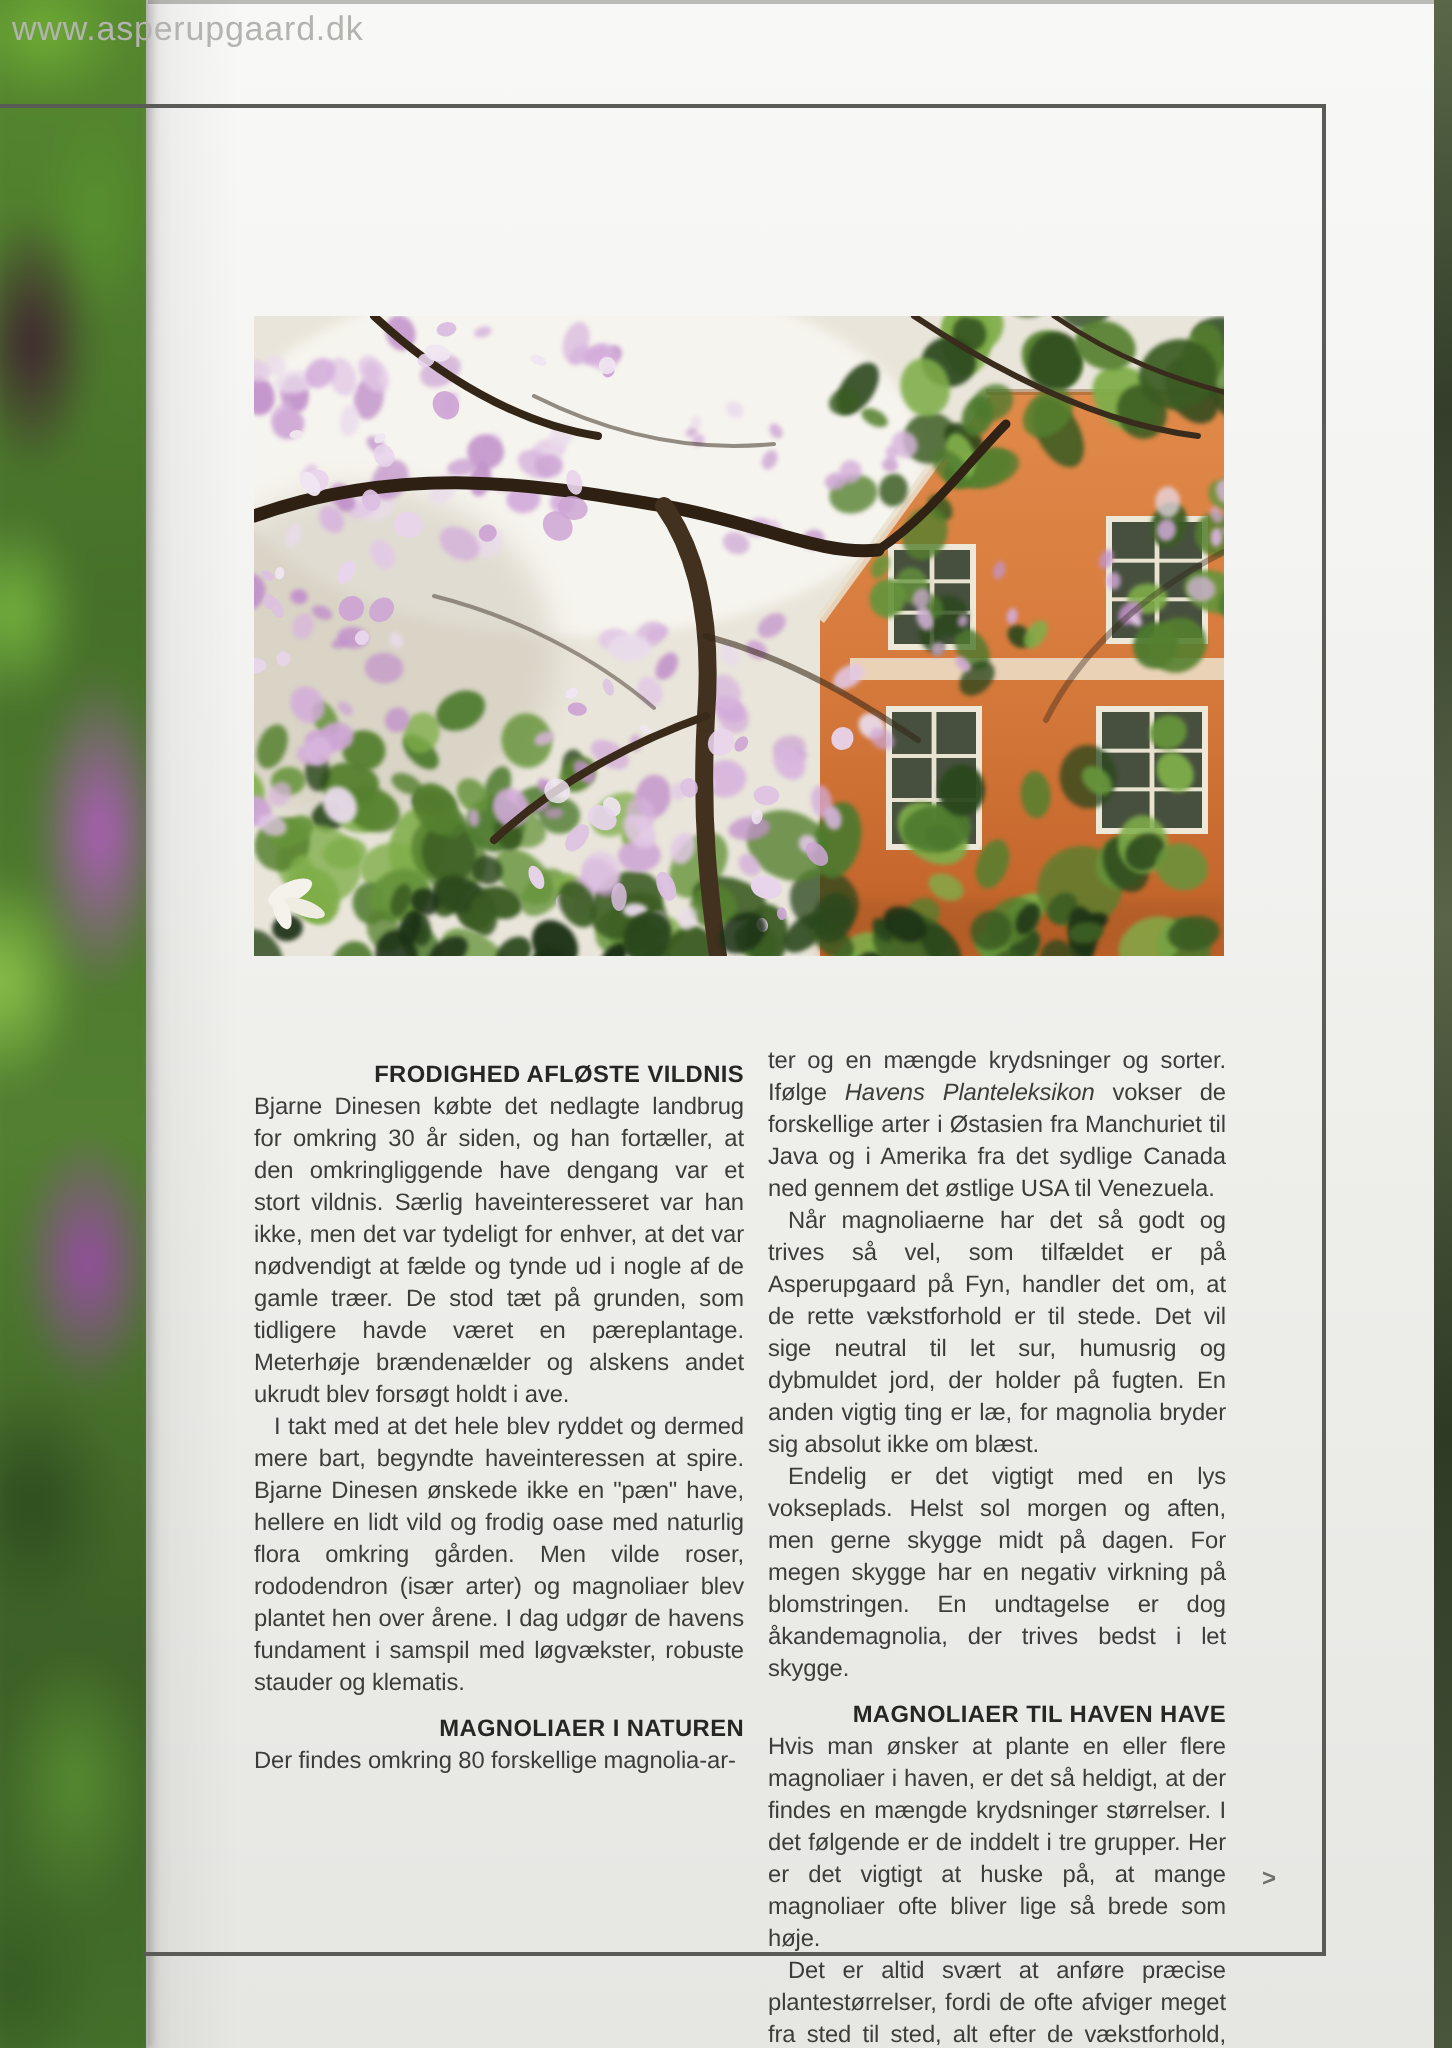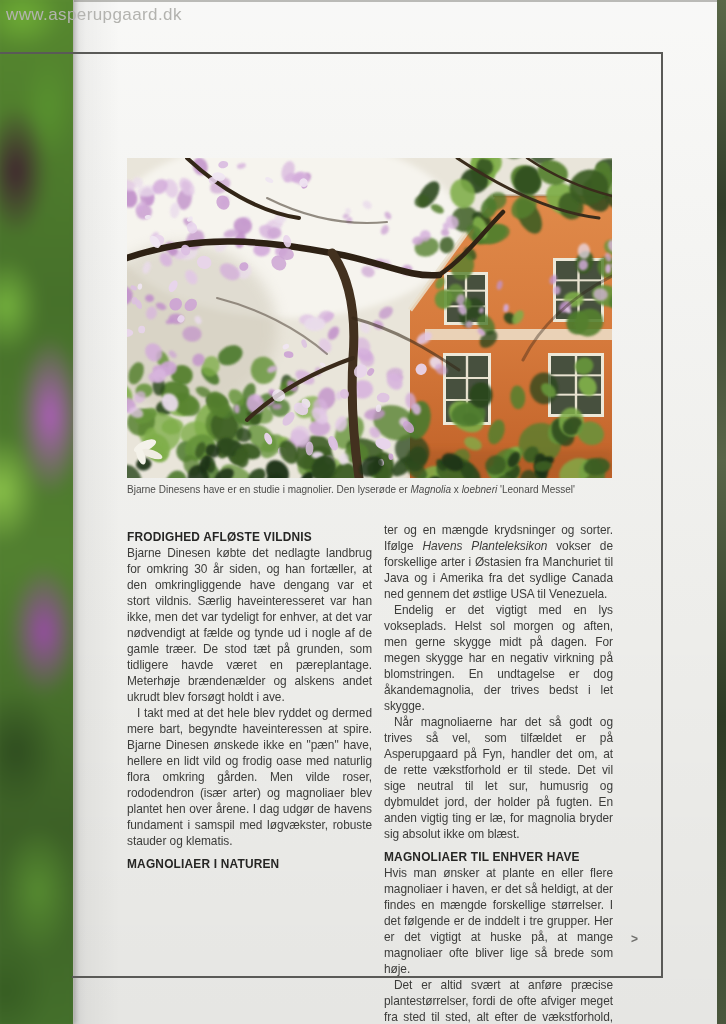--- a/index.html
+++ b/index.html
@@ -42,21 +42,21 @@
   .frame-bottom{position:absolute;left:72px;top:976px;width:590px;height:1.5px;background:#5a5a57;}
   .photo{position:absolute;left:127px;top:158px;width:485px;height:320px;overflow:hidden;background:#e9e5da;}
   .photo svg{display:block;}
   .caption{position:absolute;left:127px;top:483px;width:485px;font-size:10px;line-height:13px;color:#4b4b49;}
   .caption .it{font-style:italic;}
   .columns{position:absolute;left:127px;top:522px;width:486px;display:flex;gap:12px;}
   .col{width:245px;}
   .col.rightcol{width:229px;}
   .col p{margin:0;text-align:justify;font-size:11.9px;line-height:16px;color:#3c3c3a;letter-spacing:-.05px;}
   .col p.indent{text-indent:10px;}
-  .col h3{margin:7px 0 0 0;font-size:11.9px;line-height:16px;font-weight:700;color:#262624;letter-spacing:.2px;}
+  .col h3{margin:7px 0 0 0;font-size:11.9px;line-height:16px;font-weight:700;color:#262624;letter-spacing:.2px;text-align:right;}
   .col .it{font-style:italic;}
   .cont-mark{position:absolute;left:631px;top:932px;font-size:12px;font-weight:700;color:#6f6f6c;}
   .footer{position:absolute;top:1032px;right:40px;display:flex;gap:15px;font-size:13px;color:#8e8e8b;letter-spacing:.3px;font-weight:bold;}
 </style>
 </head>
 <body>
 
 <div class="canvas">
   <div class="page-shade"></div>
   <div class="top-edge"></div>
@@ -555,35 +555,35 @@
           <ellipse cx="416.1" cy="307.7" rx="8.9" ry="5.3" fill="#3a5c24" opacity="0.99" transform="rotate(172 416 308)" filter="url(#b1)"></ellipse>
         </g>
       <g>
         <ellipse cx="18" cy="288" rx="12" ry="5" fill="#f4f2ea" transform="rotate(-25 18 288)"></ellipse>
         <ellipse cx="25" cy="296" rx="11" ry="4" fill="#efece2" transform="rotate(20 25 296)"></ellipse>
         <ellipse cx="14" cy="298" rx="9" ry="4" fill="#f4f2ea" transform="rotate(70 14 298)"></ellipse>
       </g>
     </svg>
   </div>
 
-  <div class="caption" id="caption"><span>Bjarne Dinesens have er en studie i magnolier. Den lyserøde er </span><span class="it">Magnolia</span><span> x </span><span class="it">loebneri</span><span> 'Leonard Messel'</span></div>
 
   <div class="columns">
     <div class="col" id="col-left">
         <h3><span>FRODIGHED AFLØSTE VILDNIS</span></h3>
         <p><span>Bjarne Dinesen købte det nedlagte landbrug for omkring 30 år siden, og han fortæller, at den omkringliggende have dengang var et stort vildnis. Særlig haveinteresseret var han ikke, men det var tydeligt for enhver, at det var nødvendigt at fælde og tynde ud i nogle af de gamle træer. De stod tæt på grunden, som tidligere havde været en pæreplantage. Meterhøje brændenælder og alskens andet ukrudt blev forsøgt holdt i ave.</span></p>
         <p class="indent"><span>I takt med at det hele blev ryddet og dermed mere bart, begyndte haveinteressen at spire. Bjarne Dinesen ønskede ikke en "pæn" have, hellere en lidt vild og frodig oase med naturlig flora omkring gården. Men vilde roser, rododendron (især arter) og magnoliaer blev plantet hen over årene. I dag udgør de havens fundament i samspil med løgvækster, robuste stauder og klematis.</span></p>
         <h3><span>MAGNOLIAER I NATUREN</span></h3>
+        <p><span>Der findes omkring 80 forskellige magnolia-ar-</span></p>
       </div>
     <div class="col rightcol" id="col-right">
         <p><span>ter og en mængde krydsninger og sorter. Ifølge </span><span class="it">Havens Planteleksikon</span><span> vokser de forskellige arter i Østasien fra Manchuriet til Java og i Amerika fra det sydlige Canada ned gennem det østlige USA til Venezuela.</span></p>
+        <p class="indent"><span>Når magnoliaerne har det så godt og trives så vel, som tilfældet er på Asperupgaard på Fyn, handler det om, at de rette vækstforhold er til stede. Det vil sige neutral til let sur, humusrig og dybmuldet jord, der holder på fugten. En anden vigtig ting er læ, for magnolia bryder sig absolut ikke om blæst.</span></p>
         <p class="indent"><span>Endelig er det vigtigt med en lys vokseplads. Helst sol morgen og aften, men gerne skygge midt på dagen. For megen skygge har en negativ virkning på blomstringen. En undtagelse er dog åkandemagnolia, der trives bedst i let skygge.</span></p>
-        <p class="indent"><span>Når magnoliaerne har det så godt og trives så vel, som tilfældet er på Asperupgaard på Fyn, handler det om, at de rette vækstforhold er til stede. Det vil sige neutral til let sur, humusrig og dybmuldet jord, der holder på fugten. En anden vigtig ting er læ, for magnolia bryder sig absolut ikke om blæst.</span></p>
-        <h3><span>MAGNOLIAER TIL ENHVER HAVE</span></h3>
-        <p><span>Hvis man ønsker at plante en eller flere magnoliaer i haven, er det så heldigt, at der findes en mængde forskellige størrelser. I det følgende er de inddelt i tre grupper. Her er det vigtigt at huske på, at mange magnoliaer ofte bliver lige så brede som høje.</span></p>
+        <h3><span>MAGNOLIAER TIL HAVEN HAVE</span></h3>
+        <p><span>Hvis man ønsker at plante en eller flere magnoliaer i haven, er det så heldigt, at der findes en mængde krydsninger størrelser. I det følgende er de inddelt i tre grupper. Her er det vigtigt at huske på, at mange magnoliaer ofte bliver lige så brede som høje.</span></p>
         <p class="indent"><span>Det er altid svært at anføre præcise plantestørrelser, fordi de ofte afviger meget fra sted til sted, alt efter de vækstforhold, man giver dem.</span></p>
       </div>
   </div>
 
   <div class="cont-mark">&gt;</div>
 
   <div class="footer">
     <span>HAVEN marts 2010</span>
     <span>53</span>
   </div>

